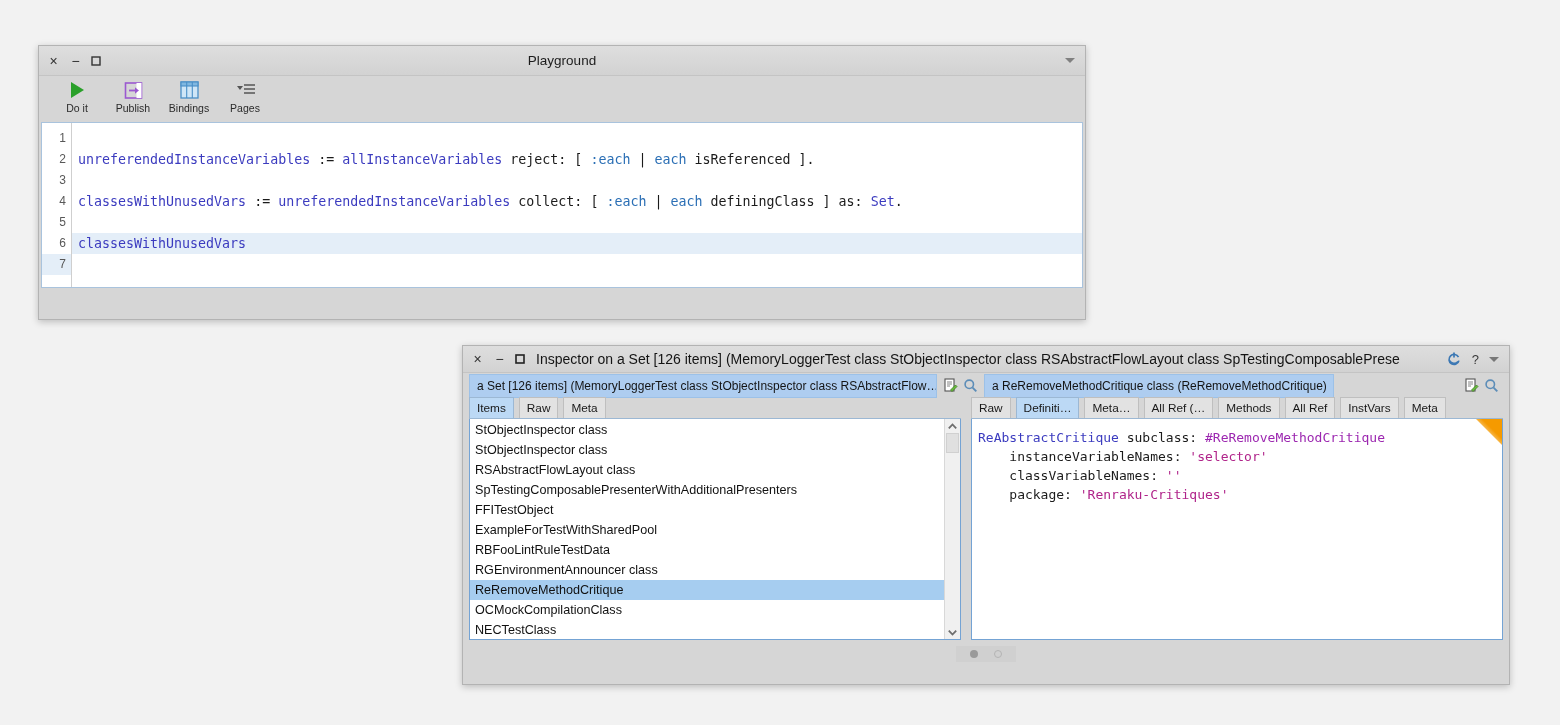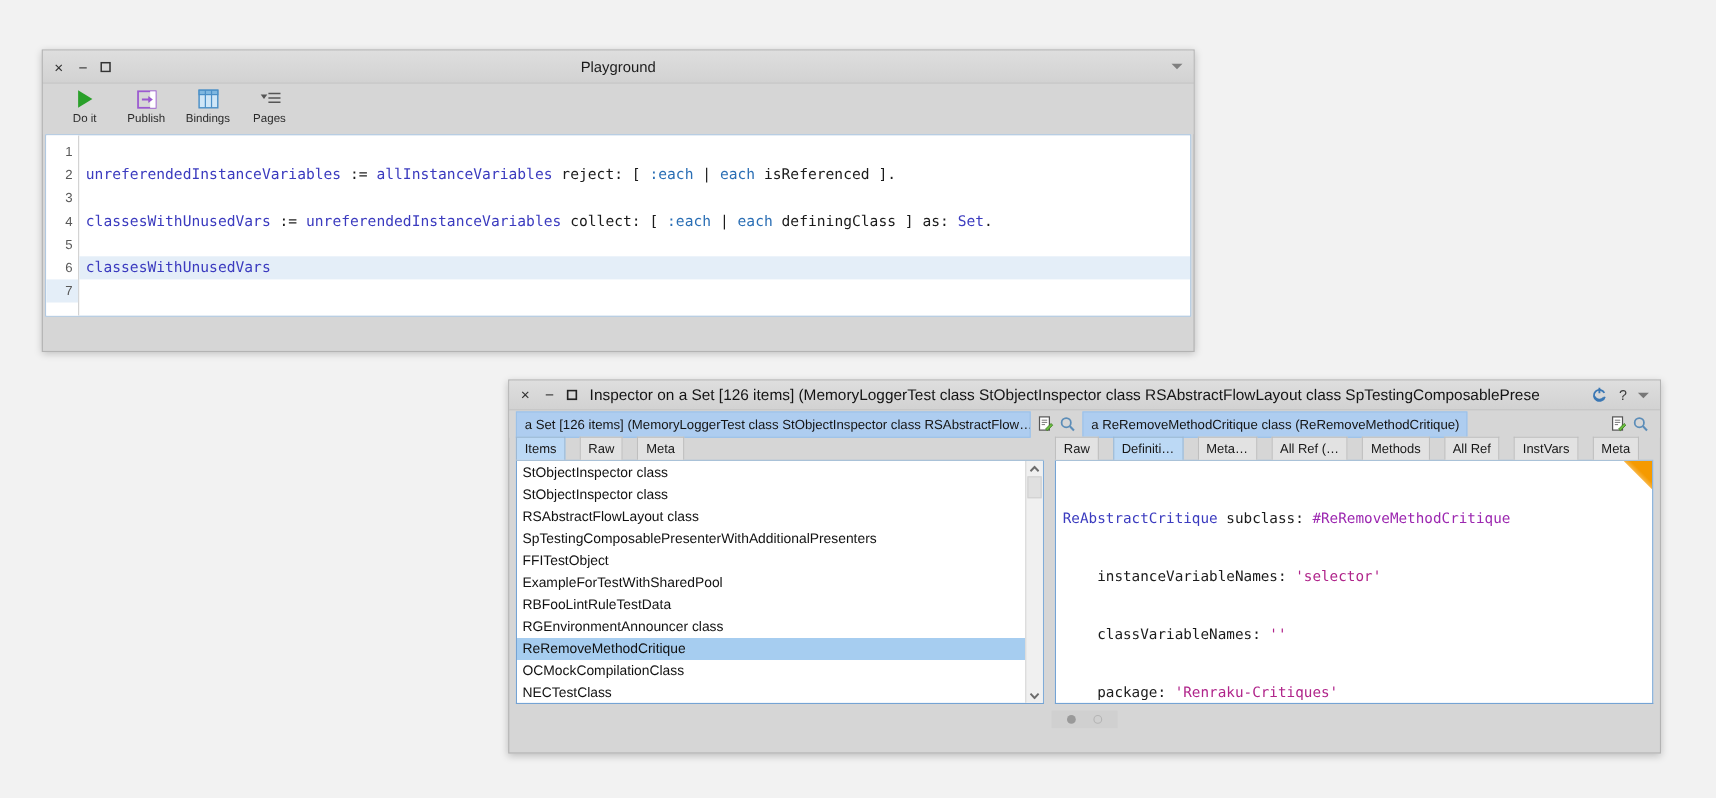--- a/index.html
+++ b/index.html
@@ -258,21 +258,21 @@
     box-sizing: border-box;
   }
   .tab {
     font-size: 11.8px;
     color: #181818;
     padding: 2px 7px 3px 7px;
     border: 1px solid #bfbfbf;
     border-bottom: none;
     background: #e2e2e2;
     line-height: 14px;
-    margin-right: 13px;
+    margin-right: 5px;
     white-space: nowrap;
     box-sizing: border-box;
     height: 21px;
     display: flex;
     align-items: center;
     cursor: default;
   }
   .tab.active {
     background: #bcd9f5;
     border-color: #9cb8d4;
@@ -341,21 +341,20 @@
     font-family: "DejaVu Sans Mono", monospace;
     font-size: 13px;
     padding: 9px 0 0 6px;
     box-sizing: border-box;
   }
   .dline {
     height: 19px;
     line-height: 19px;
     white-space: pre;
     color: #1b1b1b;
-    margin-top: 34px;
   }
   .dk-class { color: #3b3bbf; }
   .dk-sym   { color: #9c27b0; }
   .dk-str   { color: #b0248a; }
   .dk-kw    { color: #1b1b1b; }
   .corner-flag {
     position: absolute;
     top: 0; right: 0;
     width: 26px; height: 26px;
     background: linear-gradient(225deg, #f59a00 0%, #f59a00 38%, rgba(245,154,0,0.25) 70%, rgba(255,255,255,0) 100%);

